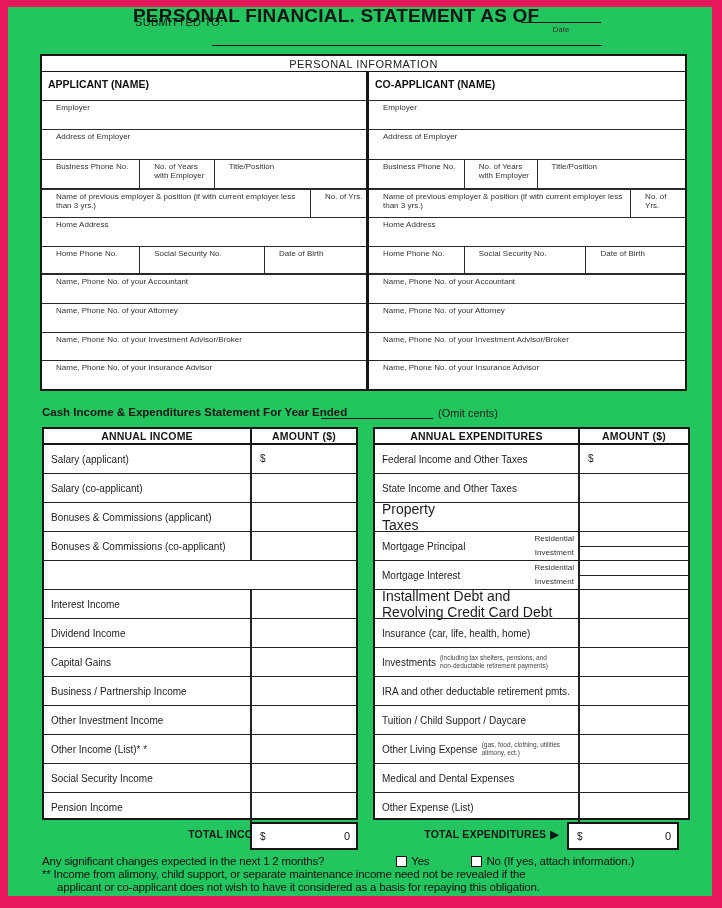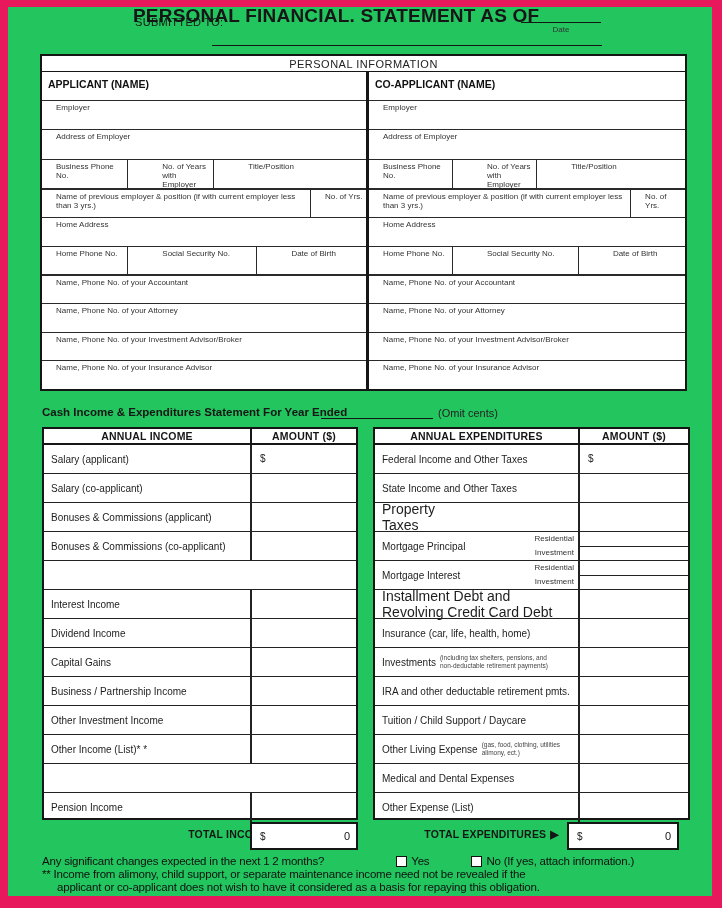--- a/index.html
+++ b/index.html
@@ -19,21 +19,21 @@
   .sub-line { position:absolute; left:212px; top:31px; width:390px; height:15px; border-bottom:1.5px solid var(--ink); }
 
   .pi-box { position:absolute; left:40px; top:54px; width:647px; height:337px; border:2px solid var(--ink); background:#fff; }
   .pi-header { height:16px; border-bottom:1.5px solid var(--ink); text-align:center; font-size:11px; letter-spacing:.5px; line-height:16px; color:#222; }
   .pi-cols { display:flex; height:317px; }
   .pi-col { display:flex; flex-direction:column; }
   .pi-col.left { width:324px; }
   .pi-divider { width:3px; background:var(--ink); }
   .pi-col.right { flex:1; }
   .pi-row { position:relative; border-bottom:1px solid #2a2a2a; display:flex; }
-  .pi-row.thick { border-bottom-width:2px;gap:20px; }
+  .pi-row.thick { border-bottom-width:2px; }
   .pi-row:last-child { border-bottom:none; }
   .pi-cell { position:relative; height:100%; border-right:1px solid #2a2a2a; padding:2px 0 0 5px;margin-left:9px; }
   .pi-cell:last-child { border-right:none; }
   .pi-lab { font-size:8px; color:var(--gray); line-height:1.15; display:block; padding-right:3px; }
   .pi-name { font-size:10.5px; font-weight:bold; color:#111; padding:6px 0 0 6px; }
 
   .stmt-title { position:absolute; left:42px; top:406px; font-size:11.5px; font-weight:bold; white-space:nowrap; }
   .stmt-line { position:absolute; left:321px; top:404px; width:112px; height:15px; border-bottom:1.5px solid var(--ink); }
   .stmt-omit { position:absolute; left:438px; top:407px; font-size:11px; color:#222; }
 
@@ -305,20 +305,23 @@
           </div>
           <div class="fin-amount"></div>
         </div>
         <div class="fin-row">
           <div class="fin-label">
             <span class="lab">Other Income (List)* *</span>
           </div>
           <div class="fin-amount"></div>
         </div>
         <div class="fin-row">
+          <div class="fin-label">
+            <span class="lab">Social Security Income</span>
+          </div>
           <div class="fin-amount"></div>
         </div>
         <div class="fin-row">
           <div class="fin-label">
             <span class="lab">Pension Income</span>
           </div>
           <div class="fin-amount"></div>
         </div>
       </div>
   </div>

